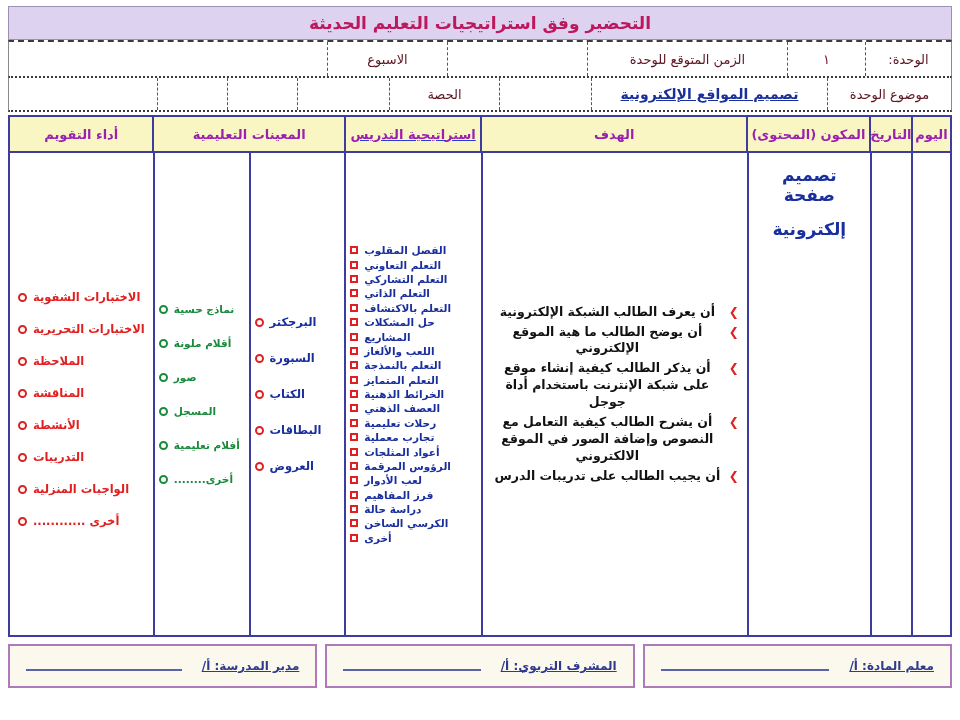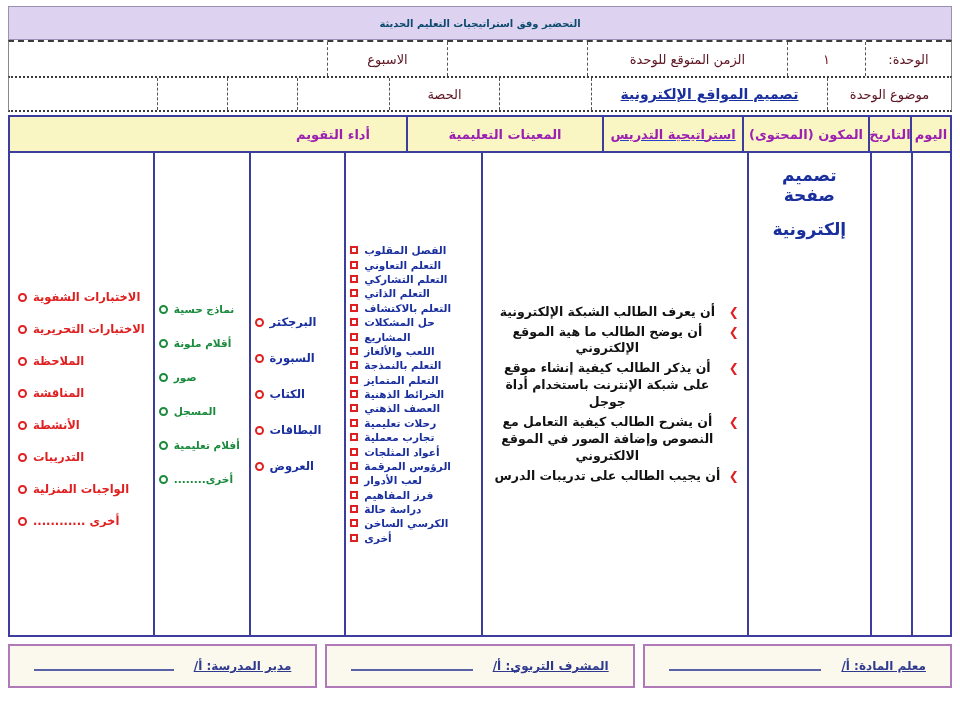--- a/index.html
+++ b/index.html
@@ -22,22 +22,22 @@
   
   .banner {
     height: 34px;
     background: #ddd2f0;
     border: 1px solid #9a8fb5;
     display: flex;
     align-items: center;
     justify-content: center;
   }
   .banner-title {
-    color: #0c4a6e;
-    font-size: 10px;
+    color: #be185d;
+    font-size: 17px;
     font-weight: bold;
     letter-spacing: 0px;
   }
 
   
   .inforow {
     display: flex;
     height: 36px;
     border-right: 1px solid #8a8a8a;
     border-left: 1px solid #8a8a8a;
@@ -233,21 +233,21 @@
   }
   .sigbox {
     flex: 1;
     background: #fbf9ee;
     border: 2px solid #b07ab8;
     display: flex;
     align-items: center;
     justify-content: center;
     gap: 20px;
     flex-direction: row;
-    padding: 0 24px;
+    padding: 0 16px;
   }
   .sig-label {
     color: #2f3a8f;
     font-size: 12px;
     font-weight: bold;
     text-decoration: underline;
     white-space: nowrap;
   }
   .sig-line {
     flex: 1;
@@ -284,20 +284,21 @@
     <div class="icell" style="width:70px"></div>
     <div class="icell" style="flex:1"></div>
   </div>
 
   <div class="maintable">
 
     <div class="thead">
       <div class="th c-day">اليوم</div>
       <div class="th c-date">التاريخ</div>
       <div class="th c-content">المكون (المحتوى)</div>
+      <div class="th c-goal">الهدف</div>
       <div class="th c-strategy underlined">استراتيجية التدريس</div>
       <div class="th c-aids">المعينات التعليمية</div>
       <div class="th c-assess">أداء التقويم</div>
     </div>
 
     <div class="tbody">
 
       <div class="td c-day">
         <div class="empty-cell"></div>
       </div>

